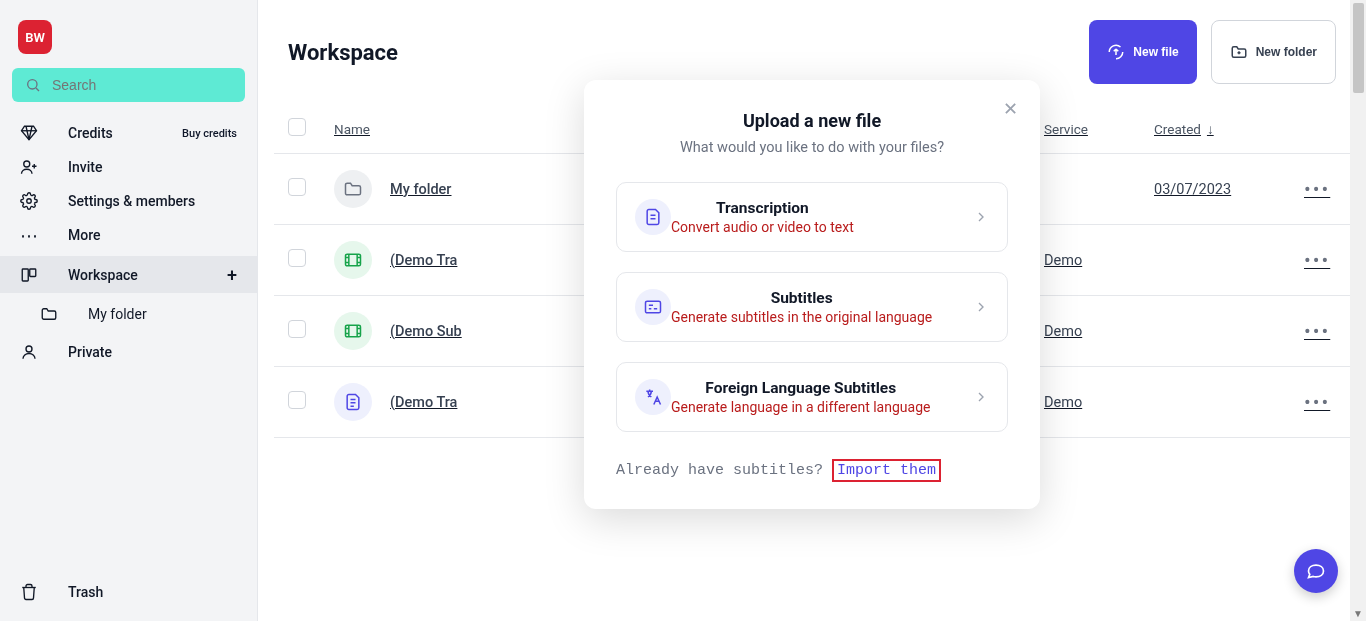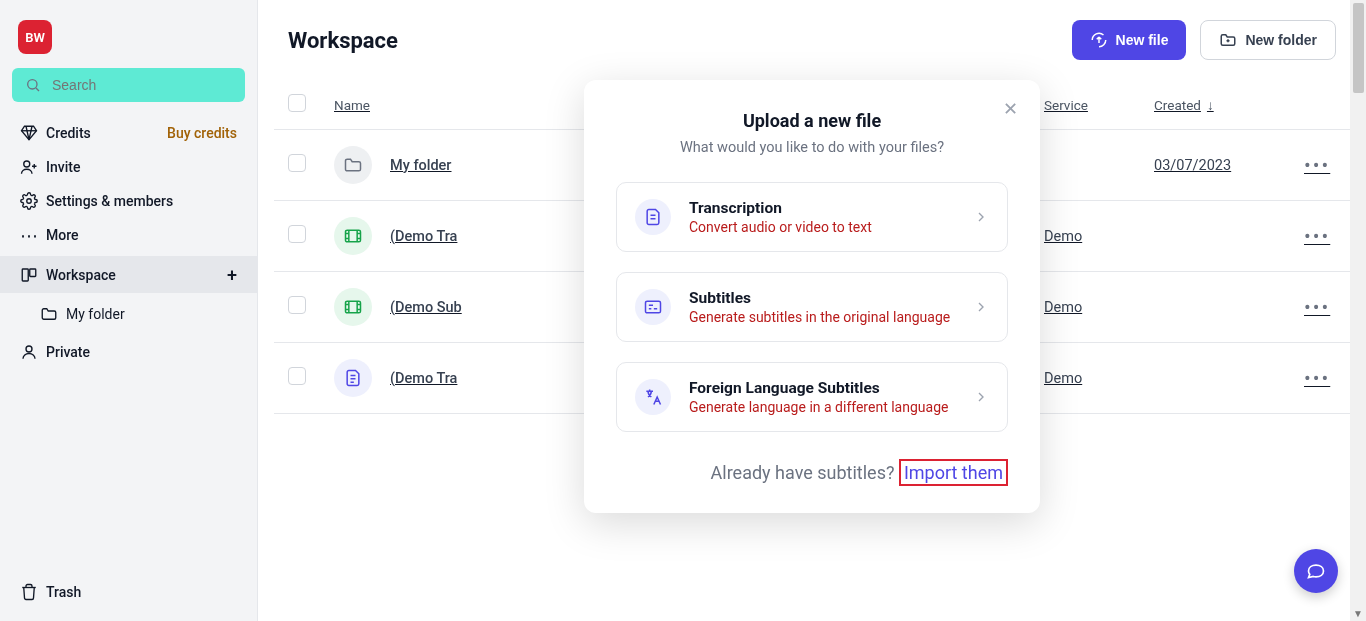--- a/index.html
+++ b/index.html
@@ -39,42 +39,42 @@
     padding: 8px 12px;
     color: #6b7280;
     gap: 10px;
   }
   .search input {
     border: none; background: transparent; outline: none;
     color: #374151; font-size: 14px; flex: 1;
   }
   .nav { margin-top: 14px; }
   .nav-item {
-    display: flex; align-items: center; gap: 8px;
+    display: flex; align-items: center; gap: 30px;
     padding: 8px 8px; border-radius: 6px;
     color: #111827; cursor: pointer;
     font-weight: 500;
   }
-  .nav-item .right-link { margin-left: auto; color: #a16207; font-size: 14px; font-weight: 500; }
+  .nav-item .right-link { margin-left: auto; color: #0f172a; font-size: 11px; font-weight: 500; }
   .nav-item.workspace { background: #e5e7eb; margin: 4px -12px; padding: 8px 20px; border-radius: 0; }
   .nav-item.subitem { padding-left: 28px; font-weight: 400; }
   .nav-item .plus { margin-left: auto; font-size: 18px; color: #111827; }
   .spacer { flex: 1; }
   .icon { width: 18px; height: 18px; display: inline-flex; align-items: center; justify-content: center; }
   
   
   .main { flex: 1; background: #fff; display: flex; flex-direction: column; position: relative; }
   .header {
     display: flex; align-items: center; padding: 20px 30px 20px 30px;
   }
   .page-title { font-size: 22px; font-weight: 700; }
   .header-buttons { margin-left: auto; display: flex; gap: 14px; }
   .btn {
-    padding: 10px 18px; border-radius: 8px; font-weight: 600;
-    font-size: 14px; display: inline-flex; align-items: center; gap: 8px;
+    padding: 22px 18px; border-radius: 8px; font-weight: 600;
+    font-size: 12px; display: inline-flex; align-items: center; gap: 8px;
     cursor: pointer;
   }
   .btn-primary { background: #4f46e5; color: #fff; border: none; }
   .btn-outline { background: #fff; color: #374151; border: 1px solid #d1d5db; }
   
   
   .table-wrap { flex: 1; padding: 0 16px 0 16px; overflow: auto; }
   .table { width: 100%; border-collapse: collapse; text-decoration: underline; }
   .table thead td {
     padding: 14px; color: #4b5563; font-size: 13.5px; font-weight: 400;
@@ -117,30 +117,30 @@
     padding: 30px 32px 30px 32px;
     position: relative;
     pointer-events: auto;
   }
   .modal-close { position: absolute; top: 18px; right: 22px; color: #9ca3af; font-size: 18px; cursor: pointer; }
   .modal-title { font-size: 18px; font-weight: 700; text-align: center; }
   .modal-sub { color: #6b7280; text-align: center; margin-top: 8px; font-size: 14.5px;}
   .modal-options { margin-top: 26px; display: flex; flex-direction: column; gap: 20px; }
   .option {
     border: 1px solid #e5e7eb; border-radius: 10px; padding: 16px 18px;
-    display: flex; align-items: center; gap: 18px; cursor: pointer;
+    display: flex; align-items: center; gap: 0; cursor: pointer; text-align: center;
   }
   .option .opt-icon {
     width: 36px; height: 36px; border-radius: 50%; background: #eef0fd;
     display: flex; align-items: center; justify-content: center;
   }
   .option .opt-title { font-weight: 700; font-size: 15.5px; }
   .option .opt-desc { color: #b91c1c; font-size: 14px; margin-top: 2px; }
   .option .chev { margin-left: auto; color: #9ca3af; }
-  .modal-footer { text-align: right; margin-top: 30px; color: #6b7280; font-size: 18px;}
+  .modal-footer { text-align: left; margin-top: 30px; color: #6b7280; font-size: 15px; font-family: Liberation Mono, monospace;}
   .modal-footer .link { color: #4f46e5; border: 2px solid #dc2232; padding: 1px 3px; }
   
   
   .help-bubble {
     position: absolute; right: 28px; bottom: 28px;
     width: 44px; height: 44px; border-radius: 50%;
     background: #4f46e5; display: flex; align-items: center; justify-content: center;
     box-shadow: 0 4px 12px rgba(0,0,0,0.2);
   }
   

